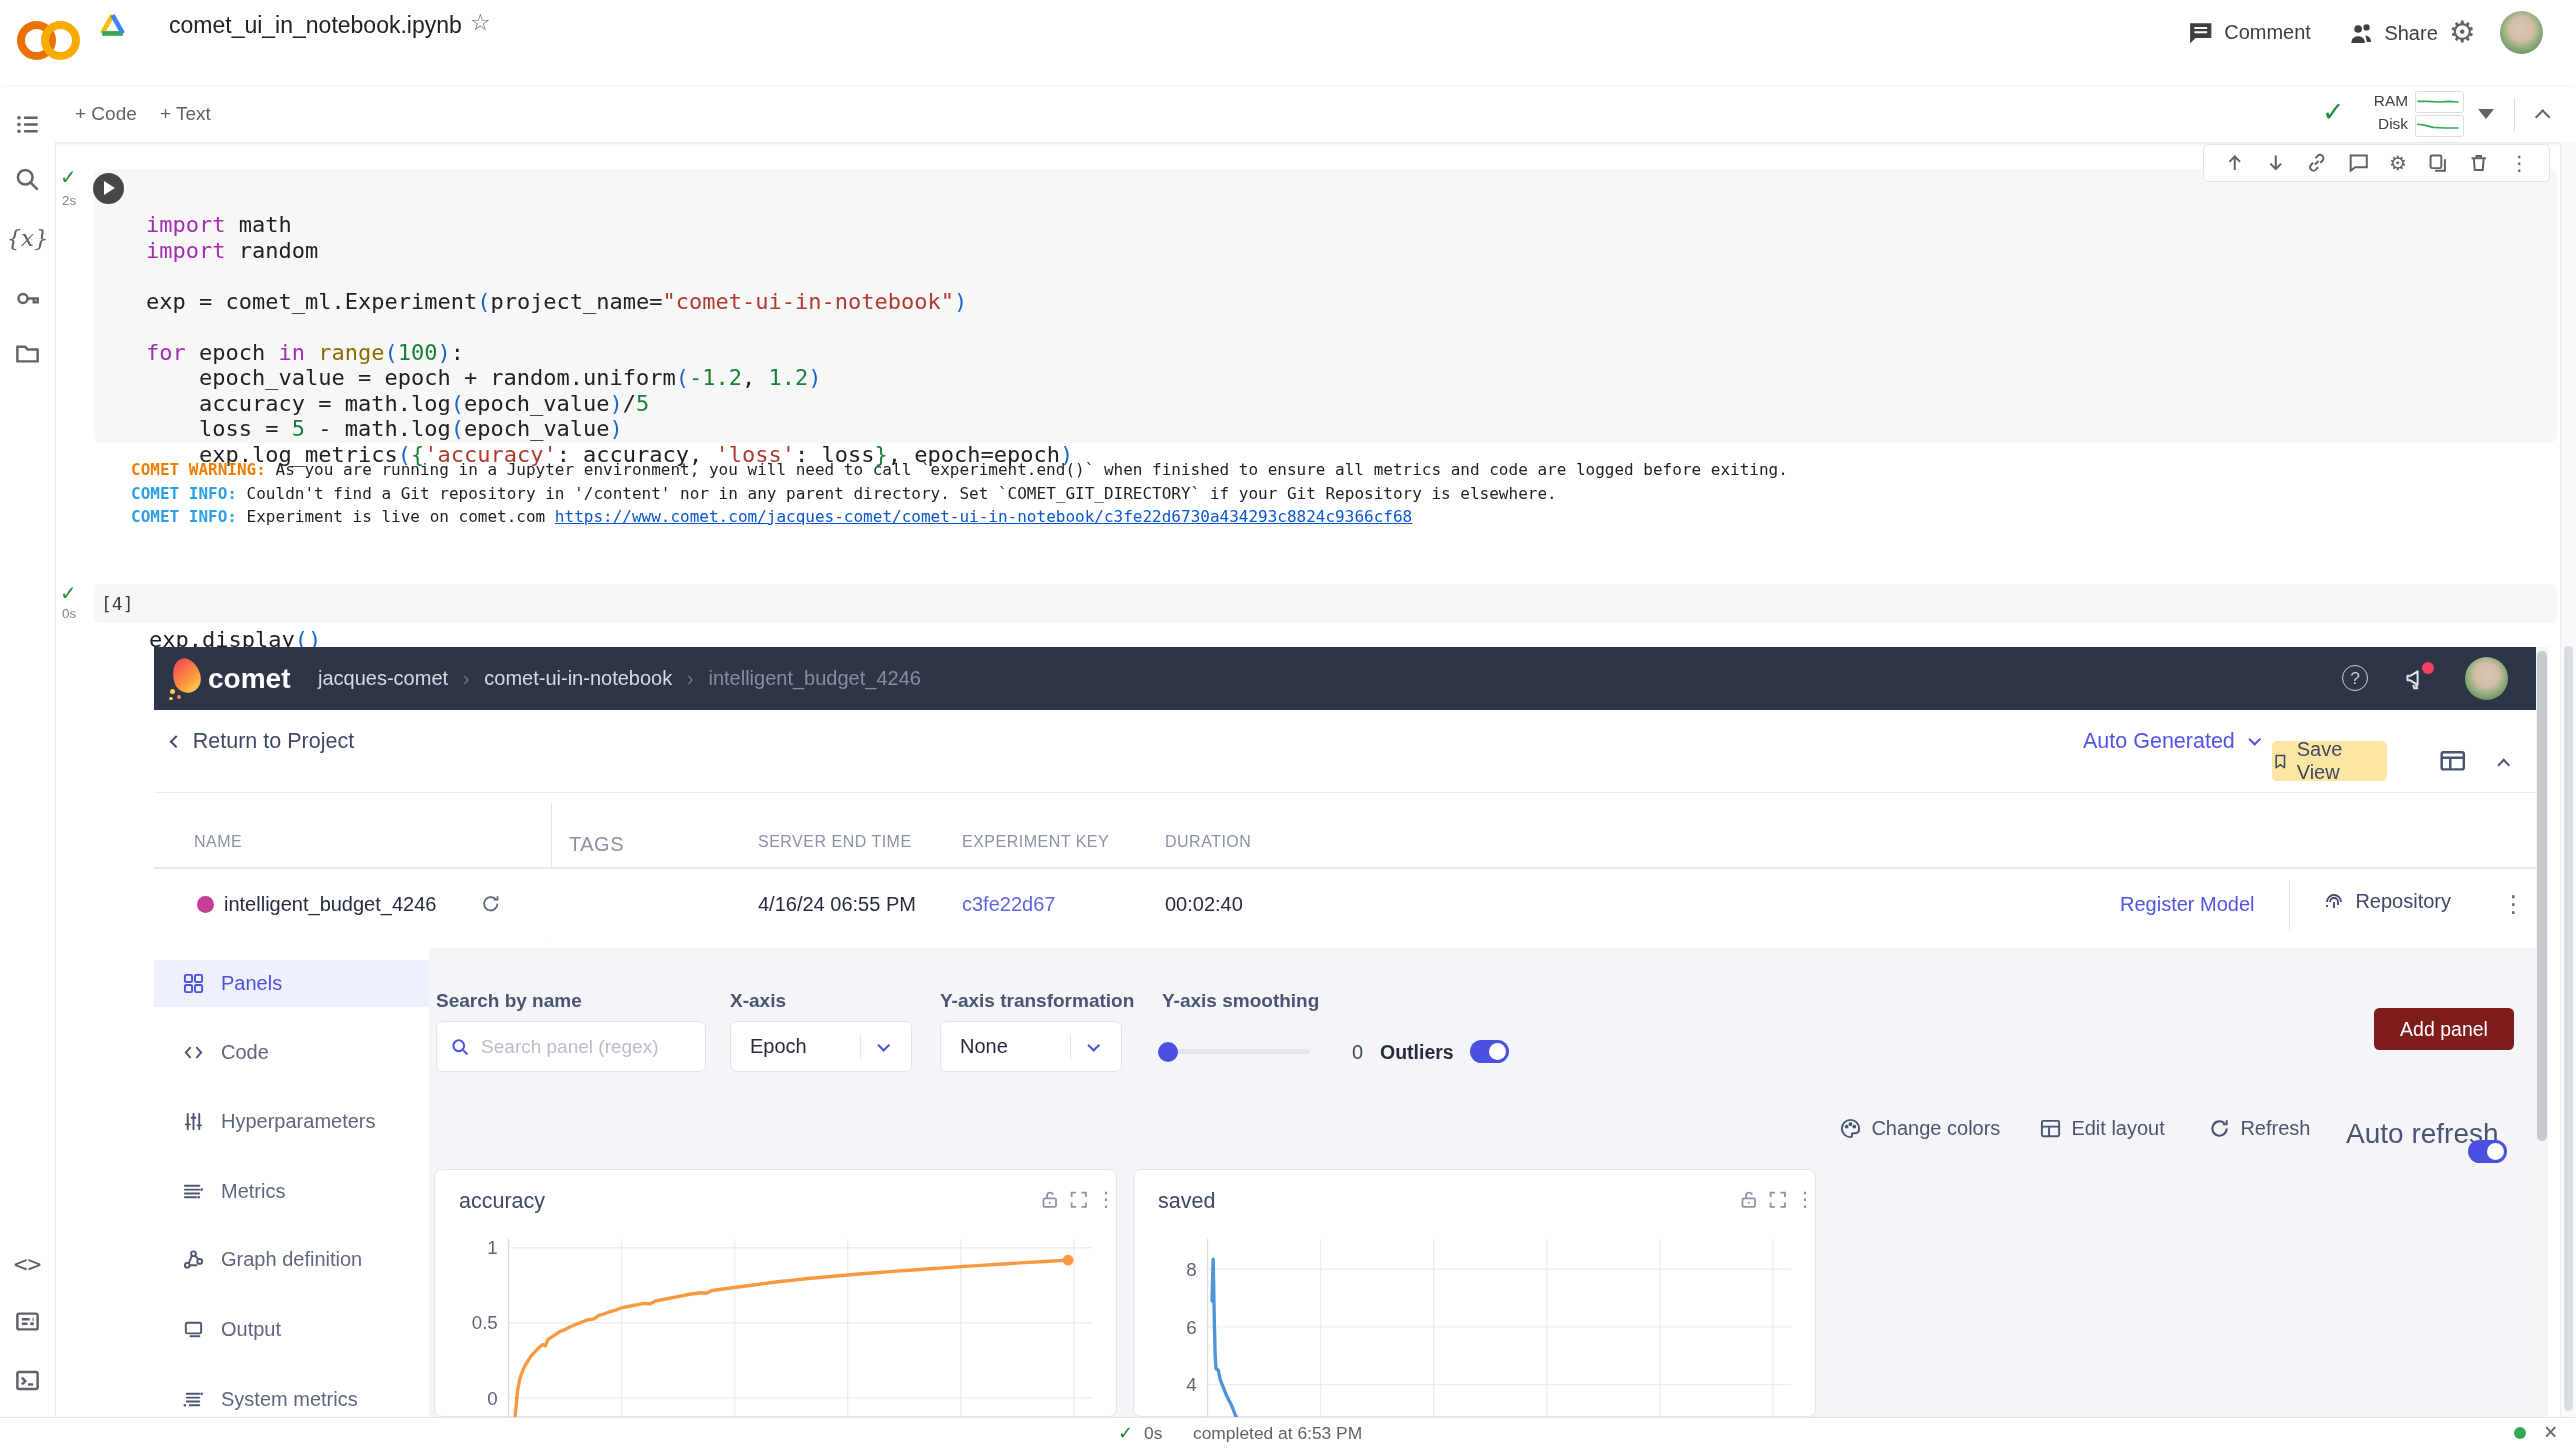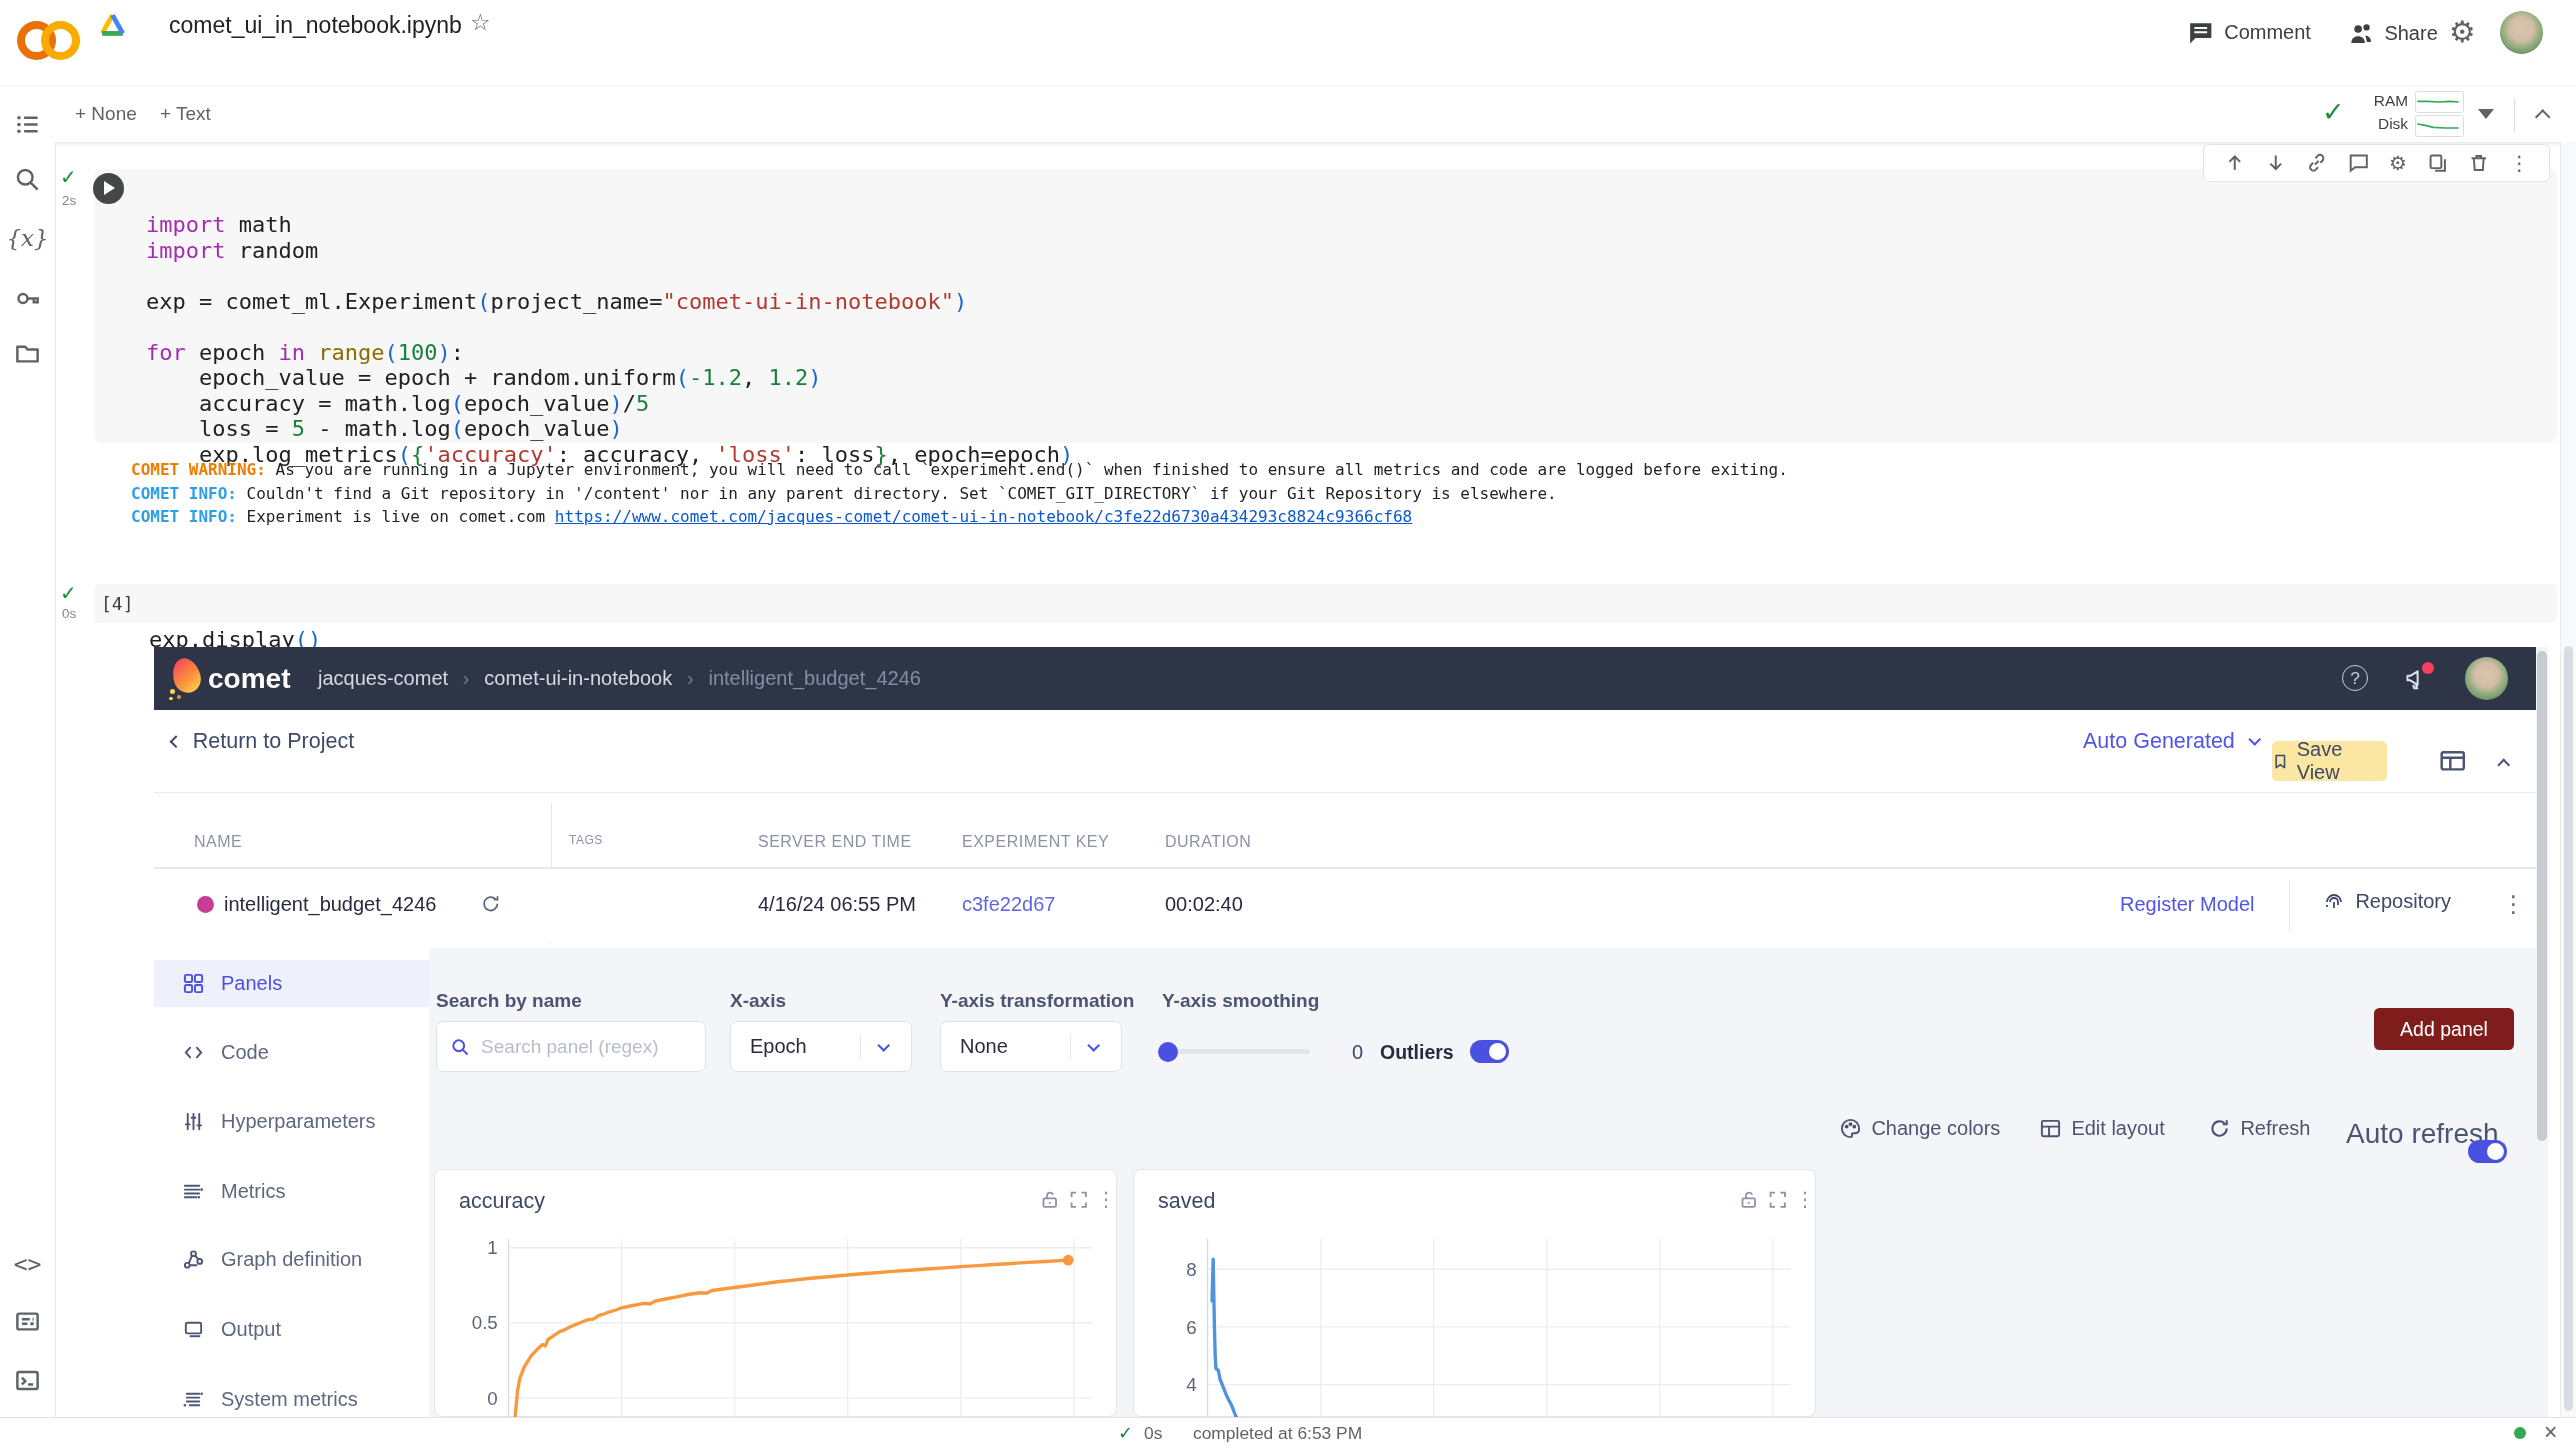--- a/index.html
+++ b/index.html
@@ -82,21 +82,21 @@
           <circle cx="16.5" cy="6.6" r="2.8" fill="#3c4043"></circle>
           <path d="M15.5 13.7c2.8.3 4.9 2.3 4.9 5.3v.5h-3.6" fill="#3c4043"></path>
         </svg>
       <span class="hdr-action">Share</span>
     </div>
     <div class="abs" style="left:2449px;top:14.8px;font-size:29.5px;color:#5f6368;">⚙</div>
     <div class="abs avatar" style="left:2500px;top:10.7px;width:43px;height:43px;"></div>
   </div>
 
   <div class="abs nb-toolbar" style="left:0;top:87px;width:2576px;height:55px;">
-    <div class="abs addbtn" style="left:75px;top:16px;">+ None</div>
+    <div class="abs addbtn" style="left:75px;top:16px;">+ Code</div>
     <div class="abs addbtn" style="left:160px;top:16px;">+ Text</div>
     <div class="abs" style="left:2322px;top:9.4px;font-size:27px;color:#1e8e3e;font-weight:bold;">✓</div>
     <div class="abs" style="left:2368px;top:5.4px;width:40px;text-align:right;font-size:15.4px;color:#3c4043;">RAM</div>
     <div class="abs" style="left:2368px;top:28px;width:40px;text-align:right;font-size:15.4px;color:#3c4043;">Disk</div>
     <div class="abs" style="left:2415px;top:4px;width:47px;height:20px;border:1.3px solid #dadce0;border-radius:2.7px;background:#fff;">
       <svg width="44" height="17.4" viewBox="0 0 66 26">
           <polyline points="2,14 18,14 34,15 50,14 64,15" stroke="#34a853" stroke-width="2.5" fill="none"></polyline>
         </svg>
     </div>
     <div class="abs" style="left:2415px;top:28px;width:47px;height:20px;border:1.3px solid #dadce0;border-radius:2.7px;background:#fff;">
@@ -238,21 +238,21 @@
     </div>
     <svg class="abs" style="left:2284px;top:99px;" width="29.5" height="29.5" viewBox="0 0 24 24" fill="none" stroke="#4b5571" stroke-width="2">
         <rect x="3" y="5" width="18" height="14" rx="1.5"></rect>
         <path d="M3 9.5h18M10 9.5V19"></path>
       </svg>
     <span class="abs chev up sm" style="left:2345px;top:113px;color:#4b5571;"></span>
 
     <div class="abs" style="left:0;top:145px;width:2384px;height:1.3px;background:#e9ebee;"></div>
 
     <div class="abs muted" style="left:40px;top:186px;font-size:16px;letter-spacing:0.5px;">NAME</div>
-    <div class="abs muted" style="left:415px;top:186px;font-size:12px;letter-spacing:0.5px;">TAGS</div>
+    <div class="abs muted" style="left:415px;top:186px;font-size:20px;letter-spacing:0.5px;">TAGS</div>
     <div class="abs muted" style="left:604px;top:186px;font-size:16px;letter-spacing:0.5px;">SERVER END TIME</div>
     <div class="abs muted" style="left:808px;top:186px;font-size:16px;letter-spacing:0.5px;">EXPERIMENT KEY</div>
     <div class="abs muted" style="left:1011px;top:186px;font-size:16px;letter-spacing:0.5px;">DURATION</div>
     <div class="abs" style="left:397px;top:156px;width:1.3px;height:141px;background:#e6e7eb;"></div>
     <div class="abs" style="left:0;top:220px;width:2384px;height:2px;background:#e8e9ec;"></div>
 
     <div class="abs" style="left:0;top:222px;width:2384px;height:74px;background:#fff;">
       <div class="abs" style="left:43px;top:27px;width:17.4px;height:17.4px;border-radius:50%;background:#c63d96;"></div>
       <div class="abs slate" style="left:70px;top:24px;font-size:20px;color:#262b3f;">intelligent_budget_4246</div>
       <svg class="abs" style="left:326px;top:24px;" width="21.5" height="21.5" viewBox="0 0 24 24" fill="none" stroke="#5d6780" stroke-width="2">

